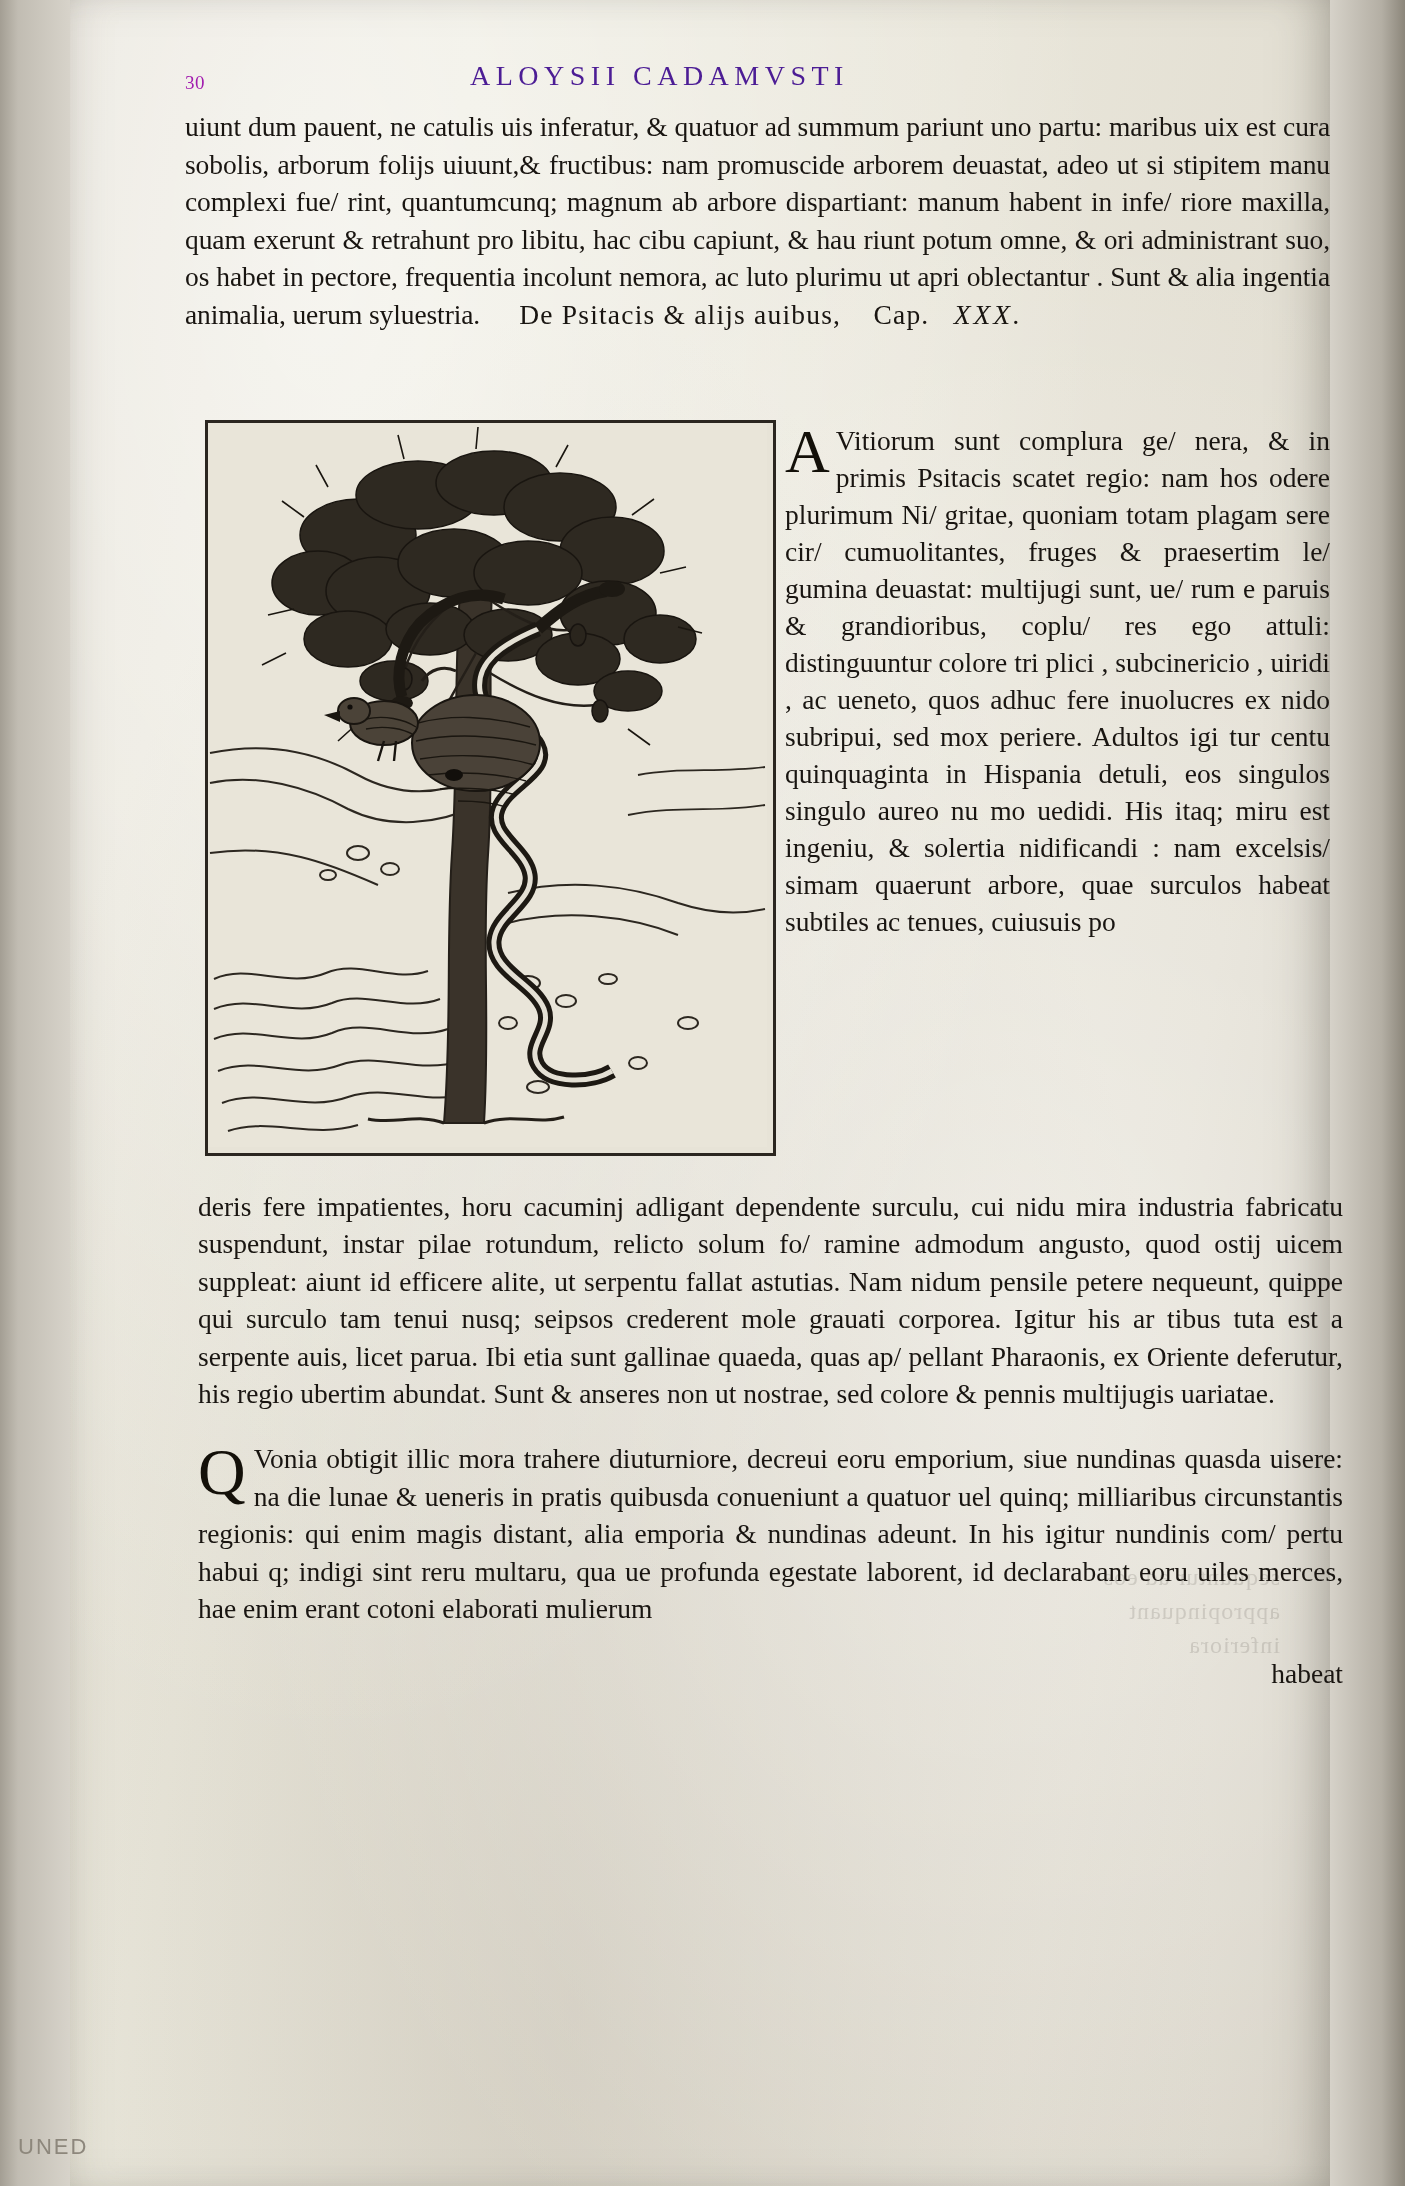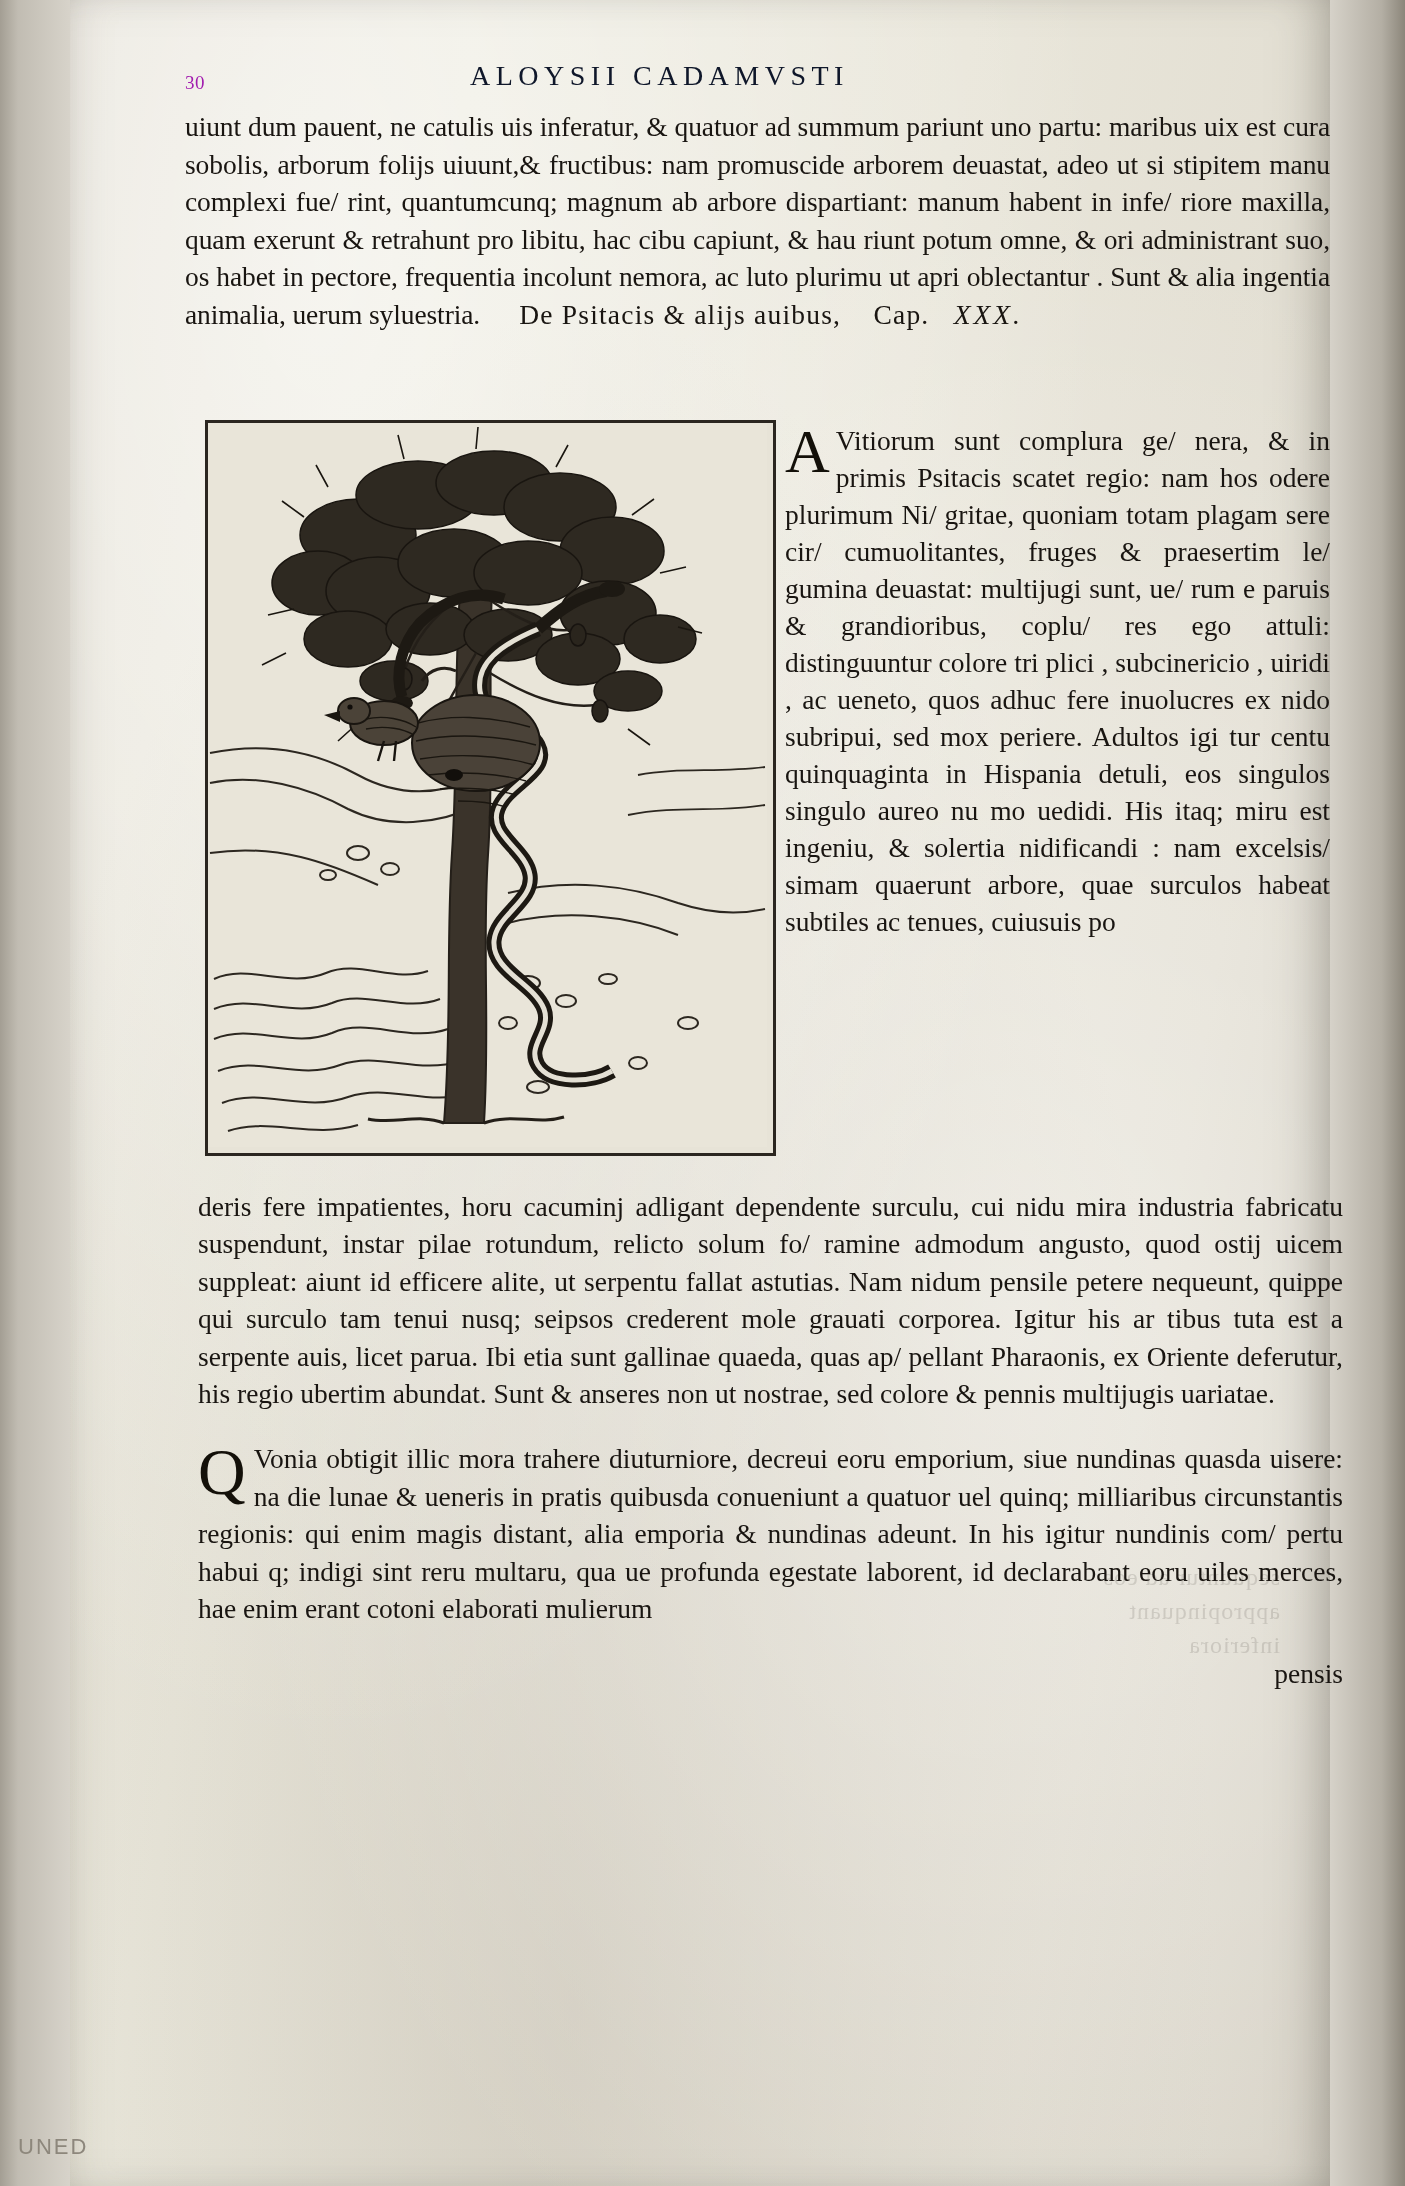--- a/index.html
+++ b/index.html
@@ -59,21 +59,21 @@
     font-size: 19px;
     letter-spacing: 0.5px;
     color: #a21caf;
   }
   .runhead {
     position: absolute;
     left: 285px;
     top: 0px;
     font-size: 28px;
     letter-spacing: 5.5px;
-    color: #0f172a;
+    color: #4c1d95;
     font-family: "Liberation Serif", serif;
   }
 
   
   .body {
     position: absolute;
     left: 0;
     top: 48px;
     width: 1145px;
     font-size: 27.5px;
@@ -364,19 +364,19 @@
         <span class="dropcap">A</span><span>Vitiorum sunt complura ge/ nera, &amp; in primis Psitacis scatet regio: nam hos odere plurimum Ni/ gritae, quoniam totam plagam sere cir/ cumuolitantes, fruges &amp; praesertim le/ gumina deuastat: multijugi sunt, ue/ rum e paruis &amp; grandioribus, coplu/ res ego attuli: distinguuntur colore tri plici , subcinericio , uiridi , ac ueneto, quos adhuc fere inuolucres ex nido subripui, sed mox periere. Adultos igi tur centu quinquaginta in Hispania detuli, eos singulos singulo aureo nu mo uedidi. His itaq; miru est ingeniu, &amp; solertia nidificandi : nam excelsis/ simam quaerunt arbore, quae surculos habeat subtiles ac tenues, cuiusuis po</span>
       </div>
     </div>
 
     <div class="body2">
       <p>deris fere impatientes, horu cacuminj adligant dependente surculu, cui nidu mira industria fabricatu suspendunt, instar pilae rotundum, relicto solum fo/ ramine admodum angusto, quod ostij uicem suppleat: aiunt id efficere alite, ut serpentu fallat astutias. Nam nidum pensile petere nequeunt, quippe qui surculo tam tenui nusq; seipsos crederent mole grauati corporea. Igitur his ar tibus tuta est a serpente auis, licet parua. Ibi etia sunt gallinae quaeda, quas ap/ pellant Pharaonis, ex Oriente deferutur, his regio ubertim abundat. Sunt &amp; anseres non ut nostrae, sed colore &amp; pennis multijugis uariatae.</p>
 
 
       <p><span class="dropcap2">Q</span><span>Vonia obtigit illic mora trahere diuturniore, decreui eoru emporium, siue nundinas quasda uisere: na die lunae &amp; ueneris in pratis quibusda conueniunt a quatuor uel quinq; milliaribus circunstantis regionis: qui enim magis distant, alia emporia &amp; nundinas adeunt. In his igitur nundinis com/ pertu habui q; indigi sint reru multaru, qua ue profunda egestate laborent, id declarabant eoru uiles merces, hae enim erant cotoni elaborati mulierum</span></p>
 
-      <p class="lastline">pensis</p>
+      <p class="lastline">habeat</p>
     </div>
 
   </div>
 
   <div class="watermark">UNED</div>
 </div>
 
 </body></html>

